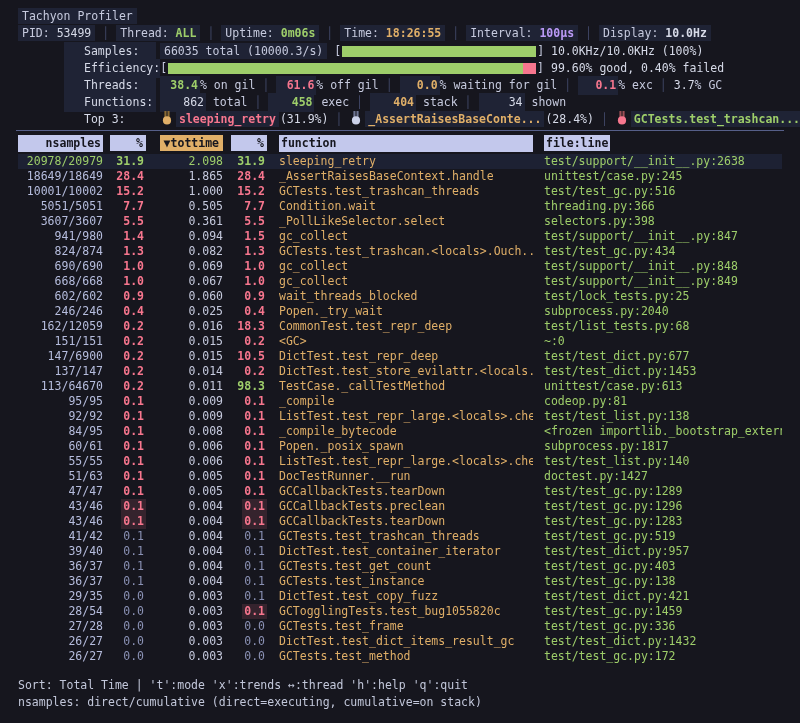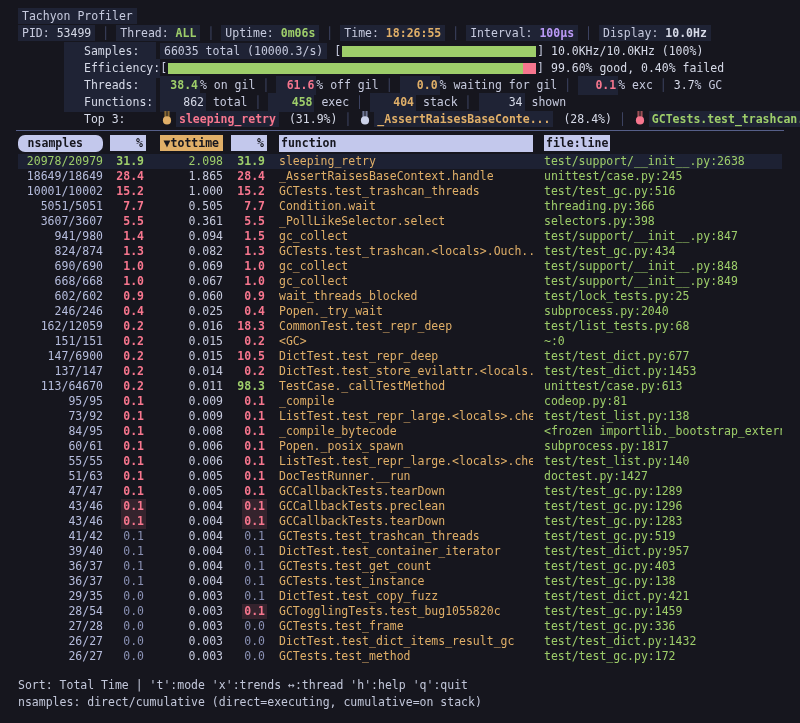--- a/index.html
+++ b/index.html
@@ -26,27 +26,27 @@
   .bar{display:inline-block;height:11px;vertical-align:middle;margin:0 1px;}
   .samples-bar{width:194px;background:#9ece6a;}
   .eff-bar{width:368px;font-size:0;}
   .eff-bar .good{display:inline-block;height:11px;width:355px;background:#9ece6a;}
   .eff-bar .bad{display:inline-block;height:11px;width:13px;background:#f7768e;}
   .numbox{background:#1f2335;padding:1px 2px;display:inline-block;text-align:right;}
   .tnum{min-width:36px;}
   .fnum{min-width:42px;}
   .medal{display:inline-block;vertical-align:-2px;margin:0 4px 0 2px;}
   .top3-name{background:#1f2335;padding:1px 3px;font-weight:bold;}
-  .top3-pct{color:#d6dae8;margin-left:10px;text-align:center;}
+  .top3-pct{color:#d6dae8;margin-left:1px;text-align:center;}
   .rule{border:0;border-top:1px solid #565f89;margin:3px -2px 4px -2px;}
   
   .thead,.trow{display:grid;grid-template-columns:85px 43px 77px 44px 266px 1fr;}
   .thead{height:17px;line-height:16px;margin-bottom:2px;}
   .th{color:#16161e;font-weight:bold;}
-  .th-ns{background:#c3c8ec;text-align:right;padding-right:20px;border-radius:7px;}
+  .th-ns{background:#c3c8ec;text-align:right;padding-right:2px;}
   .th-cell{text-align:right;}
   .th-pct{display:inline-block;background:#c3c8ec;min-width:30px;text-align:right;padding:0 3px;}
   .th-tt{display:inline-block;background:#e0af68;padding:0 4px;}
   .th-fn{background:#c3c8ec;margin-left:12px;padding-left:2px;}
   .th-fl{display:inline-block;background:#c3c8ec;margin-left:11px;padding:0 2px;}
   .trow{height:15px;line-height:15px;white-space:nowrap;}
   .trow.selected{background:#1d2133;}
   .c-ns,.c-p1,.c-tt,.c-p2{text-align:right;}
   .c-ns{color:#b6bdde;}
   .c-tt{color:#c6cade;}
@@ -251,21 +251,21 @@
       </div>
       <div class="trow">
         <div class="c-ns">95/95</div>
         <div class="c-p1 pc-red"><span class="pv">0.1</span></div>
         <div class="c-tt">0.009</div>
         <div class="c-p2 pc-red"><span class="pv">0.1</span></div>
         <div class="c-fn">_compile</div>
         <div class="c-fl">codeop.py:81</div>
       </div>
       <div class="trow">
-        <div class="c-ns">73/92</div>
+        <div class="c-ns">92/92</div>
         <div class="c-p1 pc-red"><span class="pv">0.1</span></div>
         <div class="c-tt">0.009</div>
         <div class="c-p2 pc-red"><span class="pv">0.1</span></div>
         <div class="c-fn">ListTest.test_repr_large.&lt;locals&gt;.check</div>
         <div class="c-fl">test/test_list.py:138</div>
       </div>
       <div class="trow">
         <div class="c-ns">84/95</div>
         <div class="c-p1 pc-red"><span class="pv">0.1</span></div>
         <div class="c-tt">0.008</div>

